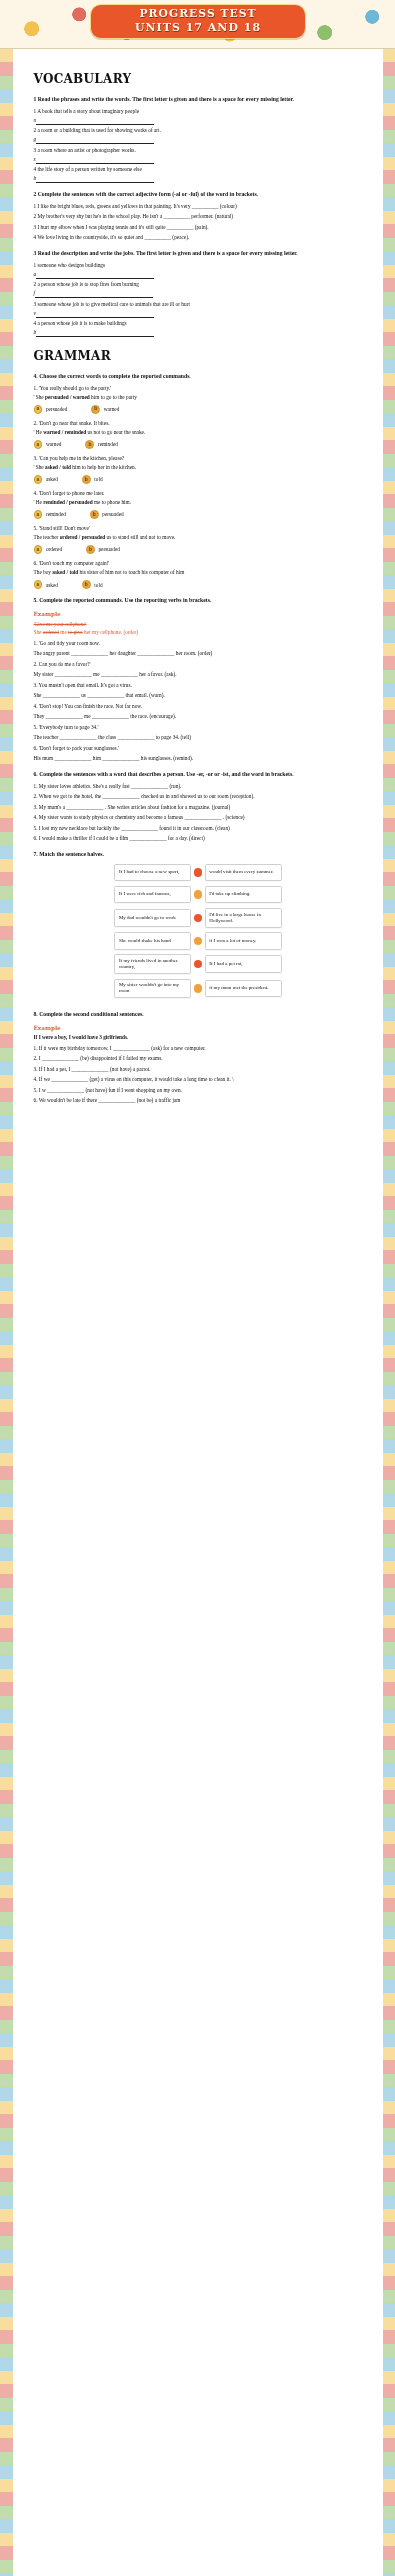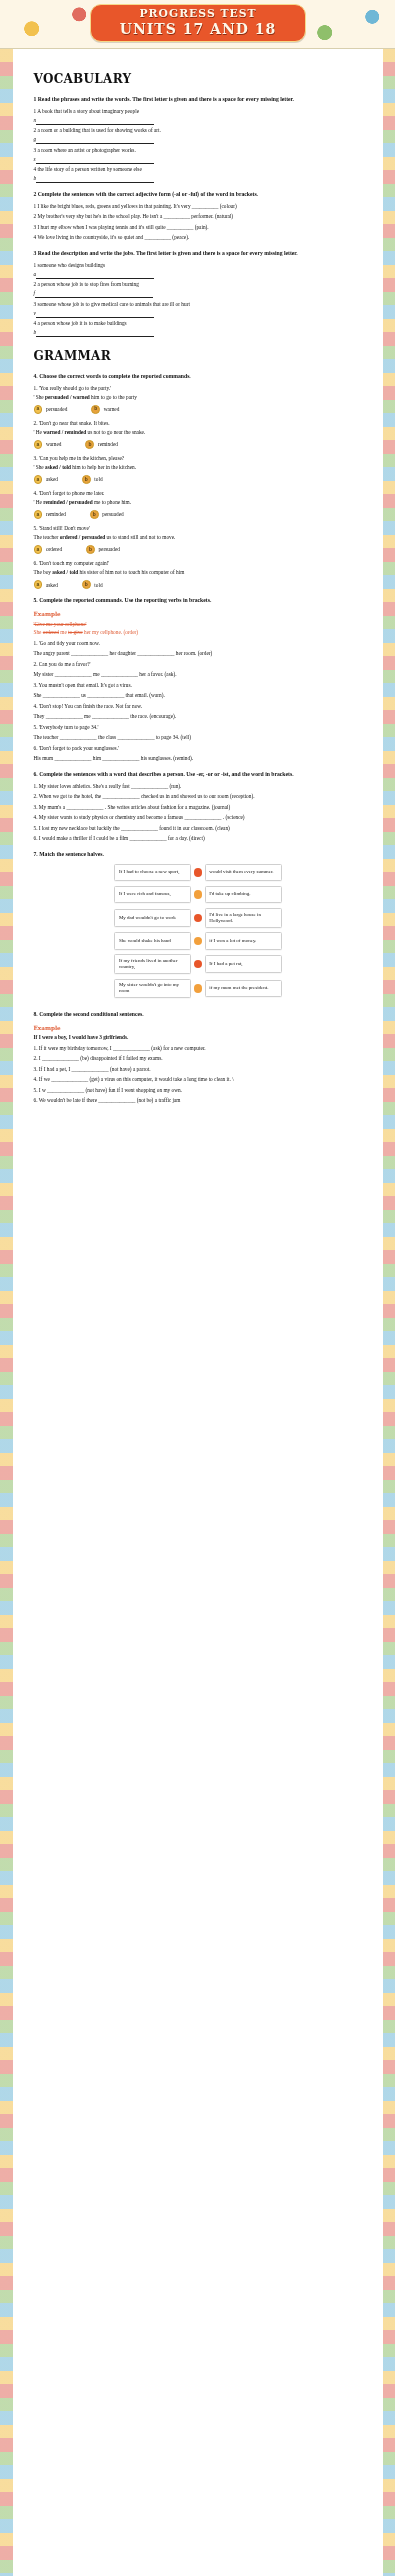--- a/index.html
+++ b/index.html
@@ -73,21 +73,21 @@
     font-size: 10.8px;
     letter-spacing: 1px;
     line-height: 1.15;
     text-shadow: 0.5px 0.5px 0 #8a2c12;
     margin: 0;
   }
   .banner-sub {
     font-family: "DejaVu Serif", serif;
     font-weight: bold;
     color: #fff7e8;
-    font-size: 14px;
+    font-size: 11px;
     letter-spacing: 1px;
     line-height: 1.2;
     text-shadow: 0.5px 0.5px 0 #8a2c12;
     margin: 1px 0 0 0;
   }
   
   .content {
     position: relative;
     margin: 0 auto;
     width: 364px;

